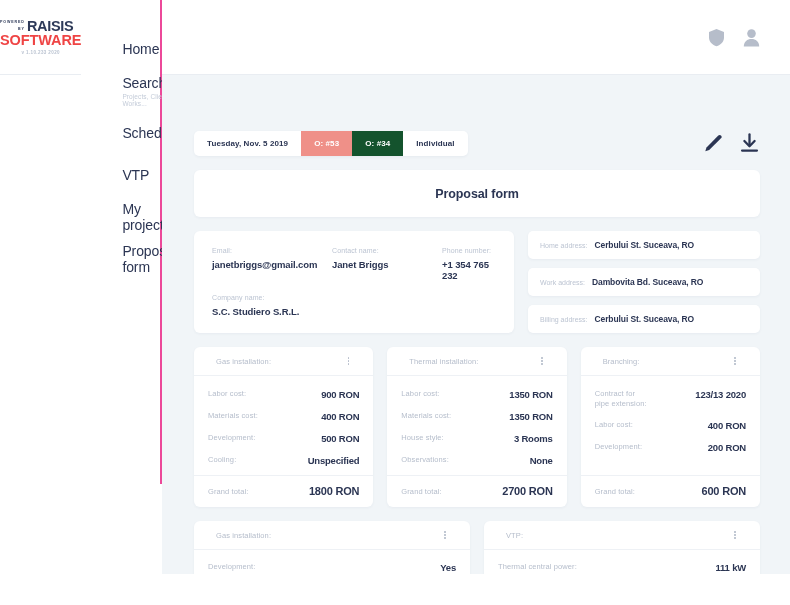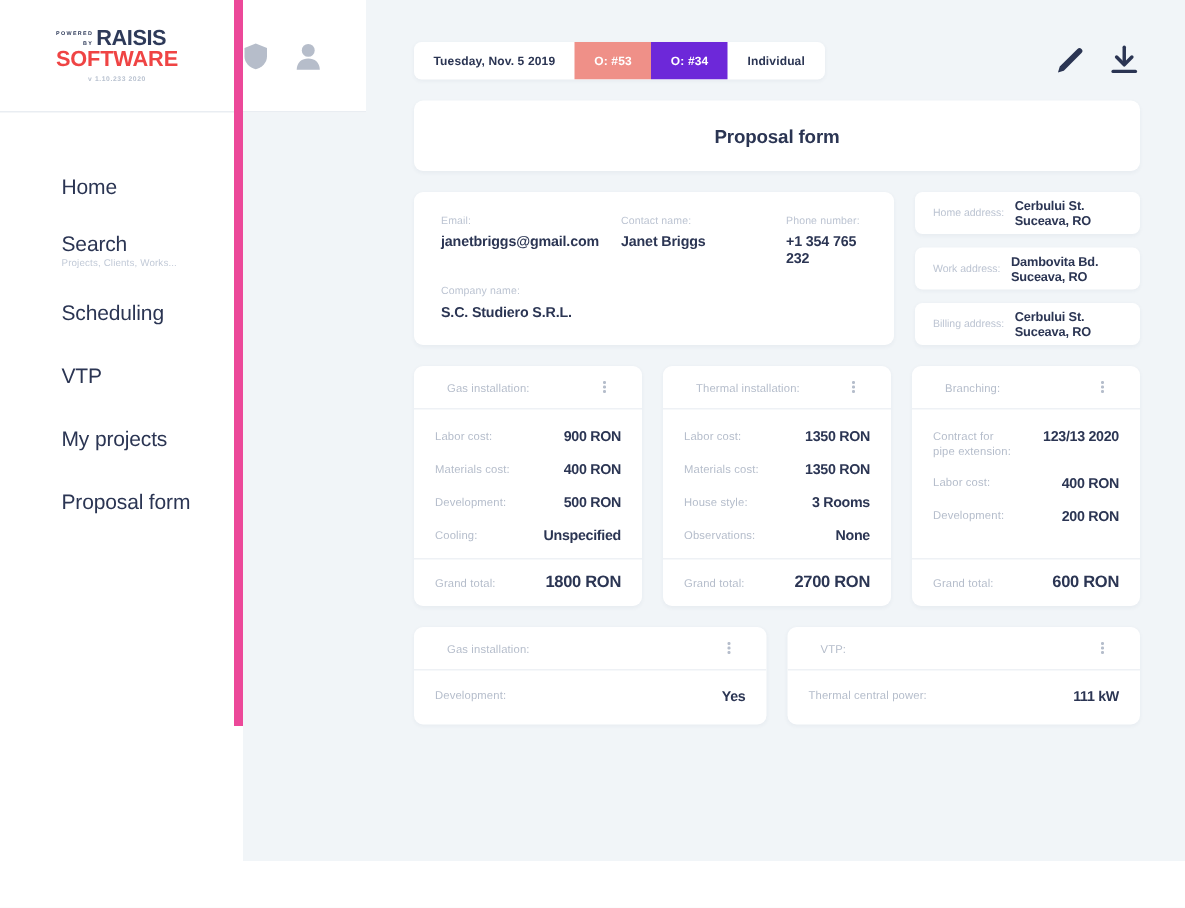--- a/index.html
+++ b/index.html
@@ -8,22 +8,22 @@
     font-family: "Liberation Sans", sans-serif;
     background: #ffffff;
     overflow: hidden;
   }
   .app { display: flex; width: 790px; height: 605px; }
 
   
   .sidebar {
     width: 162px; height: 484px;
     background: #ffffff;
-    border-right: 6px solid #ec4899;
-    display: flex; flex-direction: column;
+    border-right: 2px solid #ec4899;
+    display: flex; flex-direction: row;
     flex: 0 0 162px;
   }
   .logo-area {
     height: 75px;
     border-bottom: 1px solid #e9edf2;
     display: flex; flex-direction: column;
     align-items: center; justify-content: center;
   }
   .logo-block { text-align: left; }
   .logo-line1 { display: flex; align-items: flex-end; }
@@ -61,21 +61,21 @@
     letter-spacing: -0.1px;
   }
   .nav-sub {
     font-size: 6.5px; color: #c3cbd8; margin-top: 2px; letter-spacing: 0.1px;
   }
 
   
   .main {
     flex: 1; height: 574px;
     background: #f1f5f8;
-    display: flex; flex-direction: row;
+    display: flex; flex-direction: column; gap: 28px;
   }
   .topbar {
     height: 75px; background: #ffffff;
     border-bottom: 1px solid #e9edf2;
     display: flex; align-items: center; justify-content: flex-end;
     padding-right: 30px; gap: 18px;
   }
   .hdr-icon { cursor: pointer; display: flex; align-items: center; }
 
   .content { flex: 1; padding: 28px 30px 0 32px; overflow: hidden; }
@@ -90,21 +90,21 @@
     overflow: hidden; box-shadow: 0 1px 3px rgba(45,60,100,0.06);
     height: 25px;
   }
   .pill {
     display: flex; align-items: center; justify-content: center;
     font-size: 8px; font-weight: bold; color: #2b3553;
     padding: 0 13px; letter-spacing: 0.1px; cursor: pointer;
     white-space: nowrap;
   }
   .pill.salmon { background: #ef9088; color: #ffffff; }
-  .pill.grey { background: #6d28d9; color: #ffffff; }
+  .pill.grey { background: #14532d; color: #ffffff; }
 
   .tool-icons { display: flex; align-items: center; gap: 17px; }
   .tool-icons > div { cursor: pointer; display: flex; }
 
   
   .title-card {
     background: #ffffff; border-radius: 6px;
     height: 47px; display: flex; align-items: center; justify-content: center;
     box-shadow: 0 1px 3px rgba(45,60,100,0.05);
     margin-bottom: 14px;

